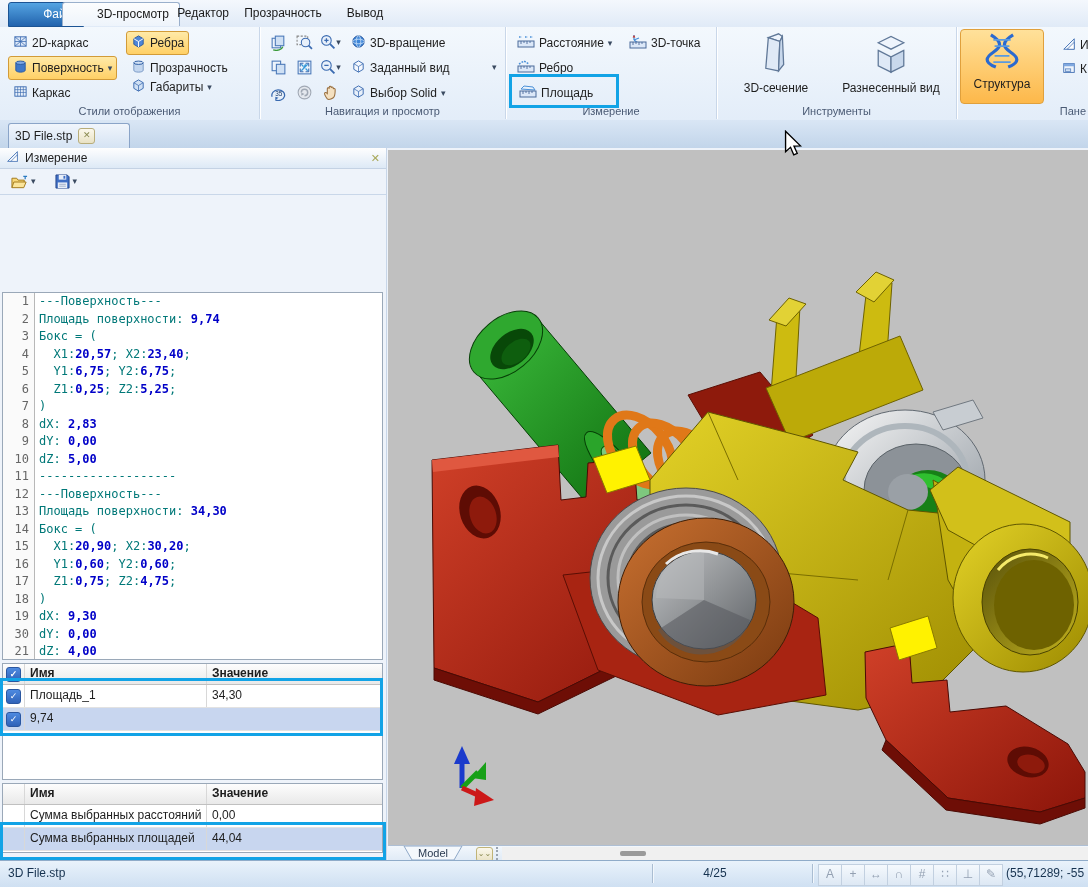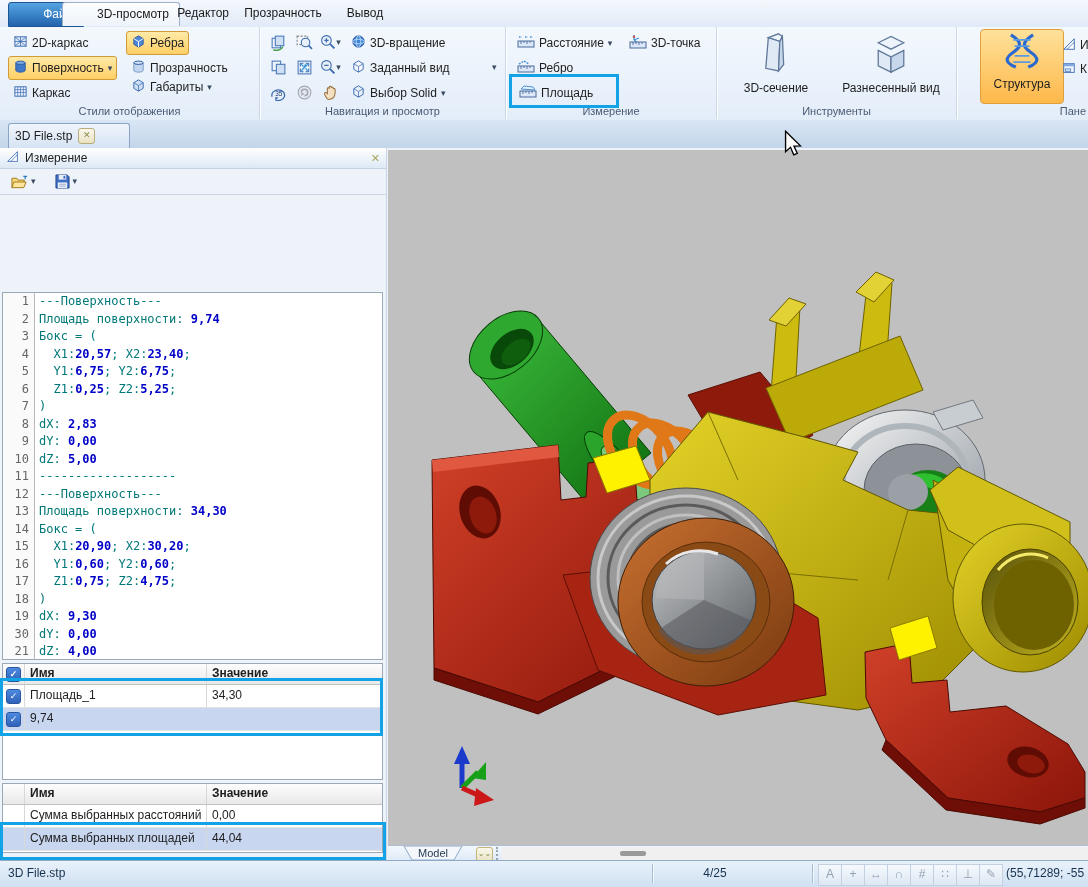--- a/index.html
+++ b/index.html
@@ -276,21 +276,21 @@
               <path d="M7 10l10-5 10 5-10 5z" fill="#eef4fc" stroke="#607898"></path>
               <path d="M7 16l10 5v12l-10-5z" fill="#dfe9f6" stroke="#607898"></path>
               <path d="M27 16l-10 5v12l10-5z" fill="#c8d8ec" stroke="#607898"></path>
             </svg></span>
         <span class="blabel">Разнесенный вид</span>
       </div>
       <div class="rglabel">Инструменты</div>
     </div>
 
     <div class="rgroup" style="left:957px;width:131px;border-right:none;">
-      <div class="bigbtn orange" style="left:23px;width:82px;text-align:center;">
+      <div class="bigbtn orange" style="left:3px;width:82px;text-align:center;">
         <span><svg width="38" height="42" viewBox="0 0 30 34">
               <path d="M6 4c10 6 8 10 2 14-6 4-8 8 2 12" fill="none" stroke="#2a6ad0" stroke-width="2.6"></path>
               <path d="M24 4c-10 6-8 10-2 14 6 4 8 8-2 12" fill="none" stroke="#2a6ad0" stroke-width="2.6"></path>
               <path d="M8 8h14M9 13h12M9 21h12M8 26h14" stroke="#5a9ae0" stroke-width="1.4"></path>
             </svg></span>
         <span class="blabel">Структура</span>
       </div>
       <div class="rbtn" style="left:100px;top:6px;">
         <span><svg width="14" height="14" viewBox="0 0 16 16">
               <path d="M2 14L14 2v12z" fill="#eef4fc" stroke="#3a6ab0"></path>

